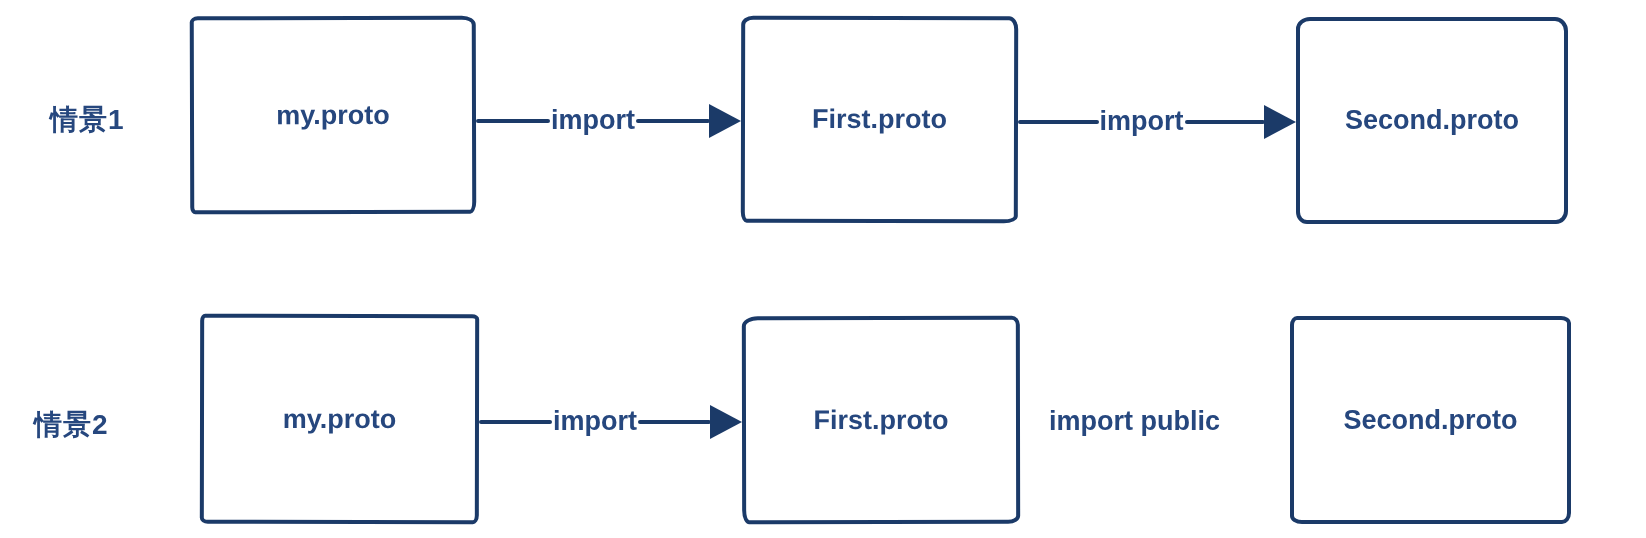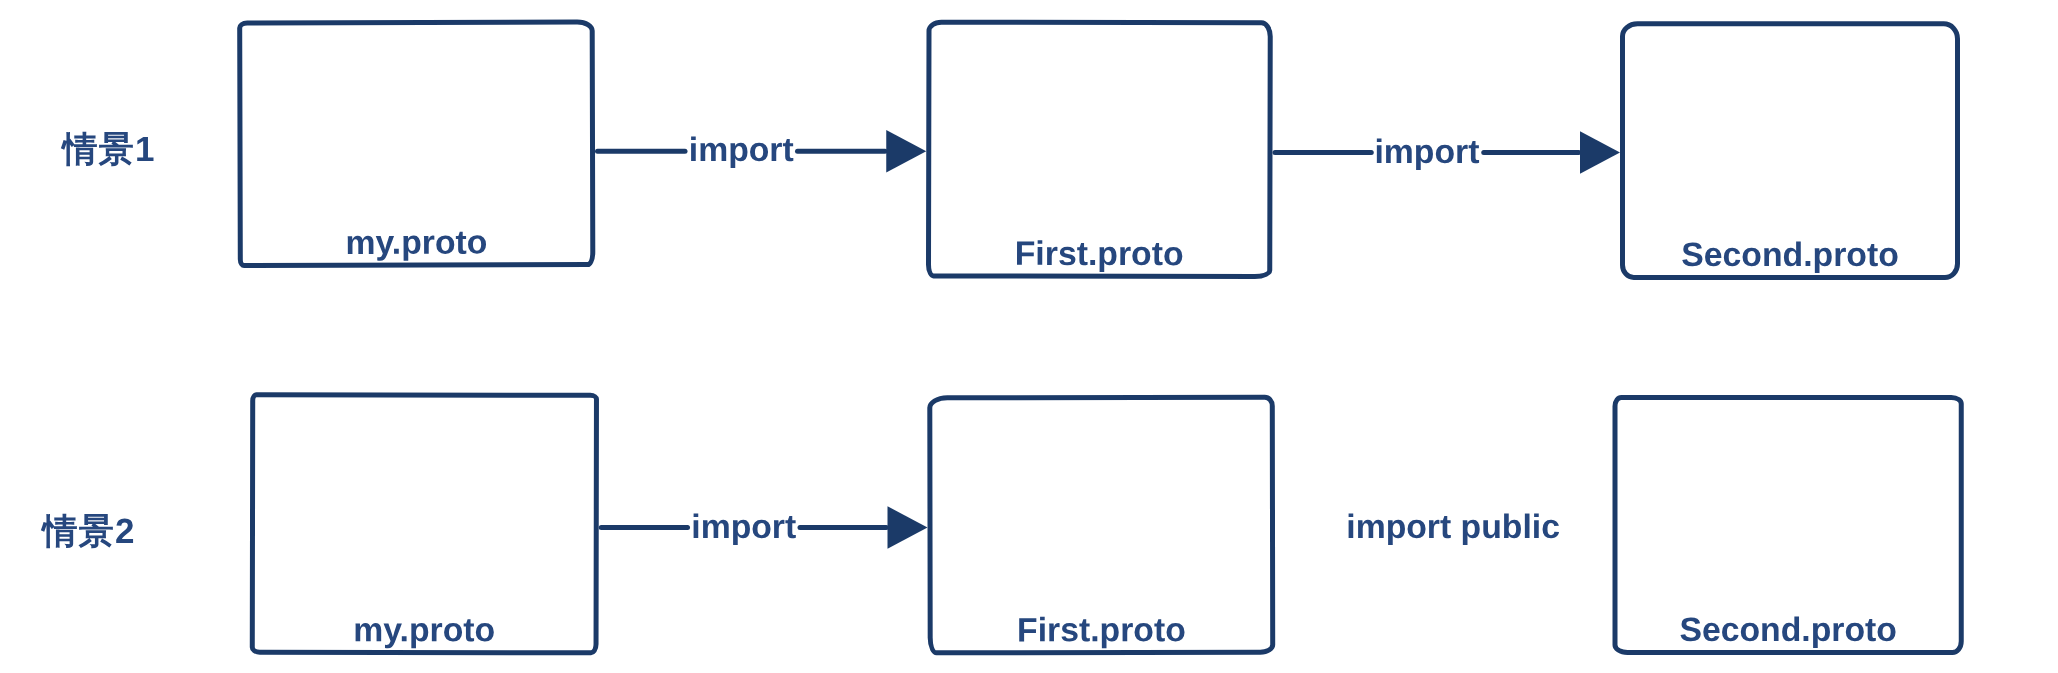--- a/index.html
+++ b/index.html
@@ -21,21 +21,21 @@
     white-space:nowrap;
     letter-spacing:1px;
   }
 
   
   .node{
     position:absolute;
     border:4px solid var(--ink);
     background:var(--bg);
     display:flex;
-    align-items:flex-end;
+    align-items:center;
     justify-content:center;
   }
   .node-label{
     font-size:27px;
     font-weight:bold;
     color:var(--text);
     white-space:nowrap;
   }
   
   .sk-a{border-radius:8px 14px 6px 5px / 6px 9px 12px 7px; transform:rotate(-0.15deg);}
@@ -118,21 +118,21 @@
     <div class="seg"></div>
     <span class="conn-label">import</span>
     <div class="seg"></div>
     <div class="head"></div>
   </div>
 
   <div class="node sk-e" style="left:742px;top:316px;width:278px;height:208px;">
     <span class="node-label">First.proto</span>
   </div>
 
-  <div class="connector" style="left:1040px;top:405px;width:270px;gap:36px;">
+  <div class="connector" style="left:1012px;top:405px;width:270px;gap:36px;">
     <div class="seg"></div>
     <span class="conn-label">import public</span>
     <div class="seg"></div>
     <div class="head"></div>
   </div>
 
   <div class="node sk-f" style="left:1290px;top:316px;width:281px;height:208px;">
     <span class="node-label">Second.proto</span>
   </div>
 

